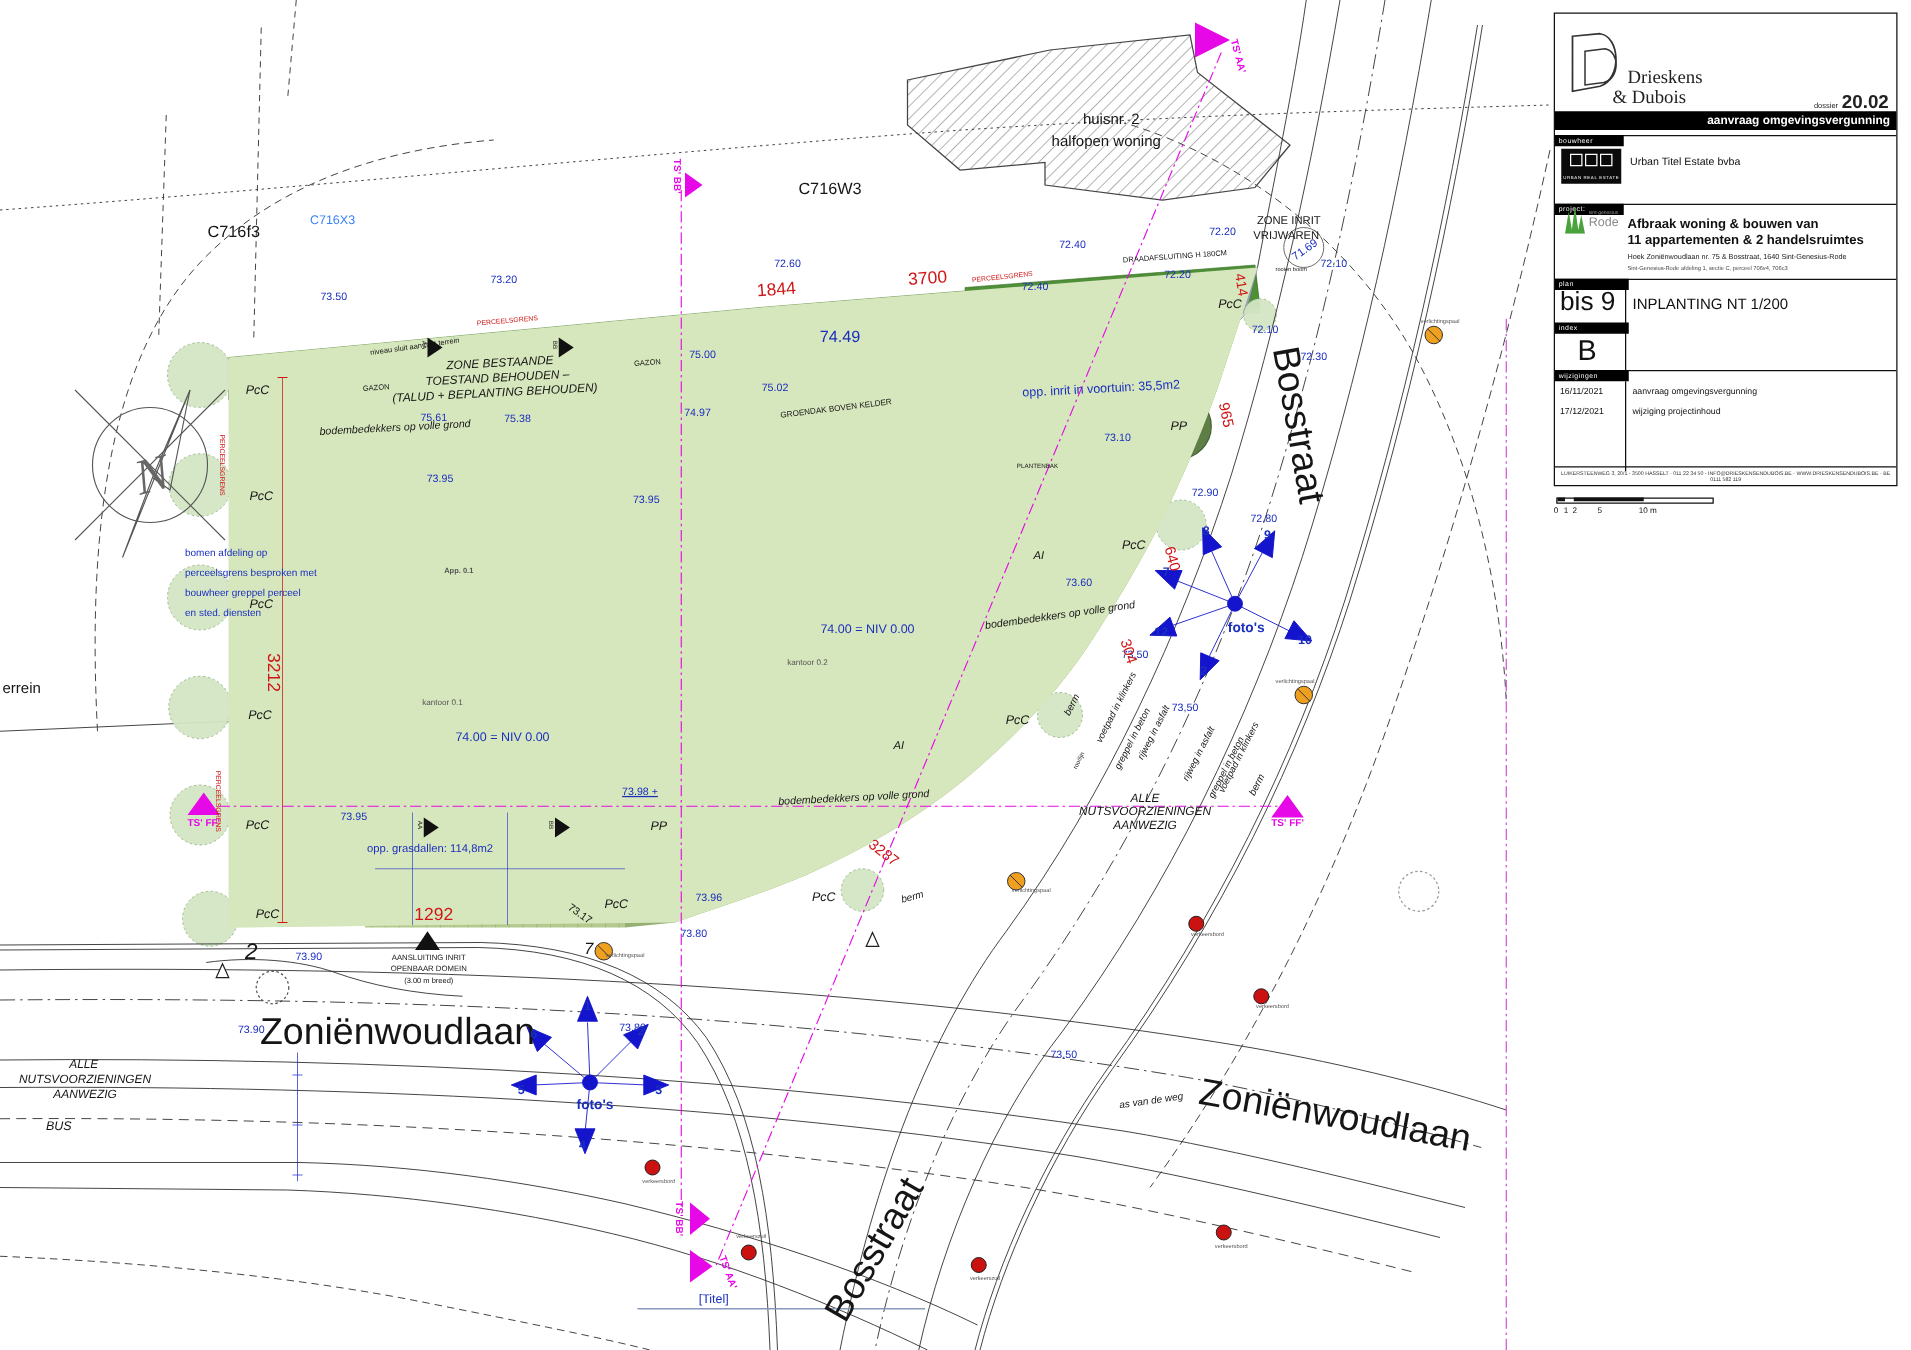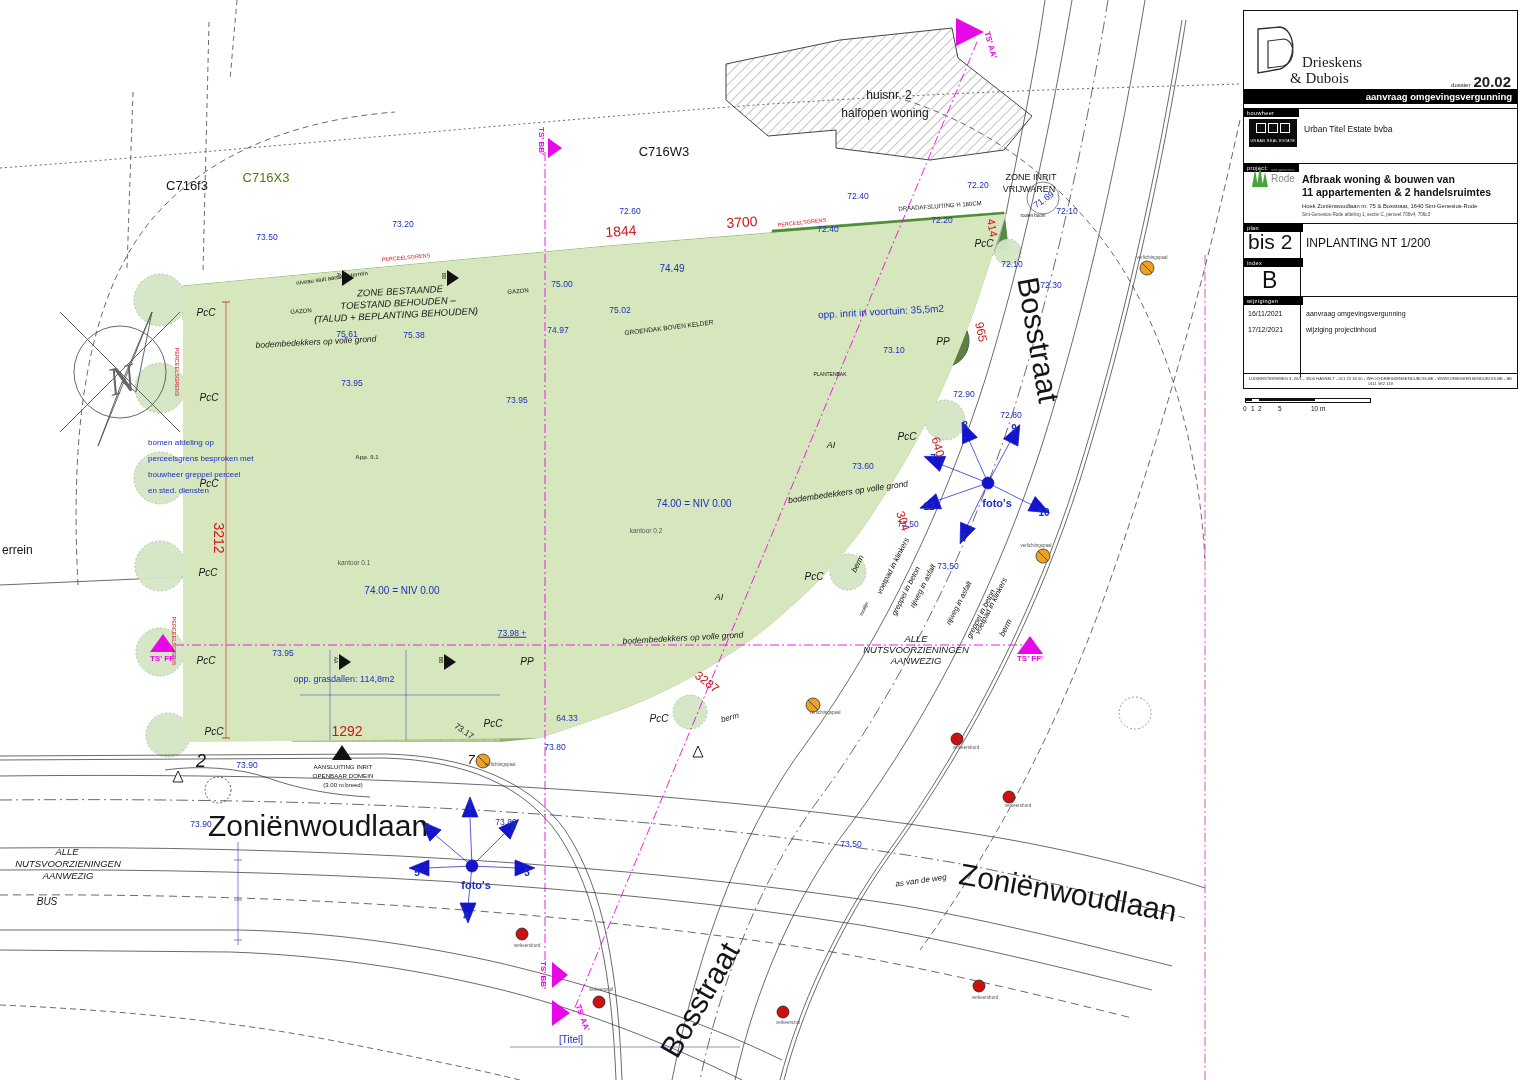--- a/index.html
+++ b/index.html
@@ -299,21 +299,21 @@
 
   <line x1="510" y1="1047" x2="740" y2="1047" stroke="#8899bb" stroke-width="1.2"></line>
 </svg>
 
 <div id="plan-labels">
     <div class="lbl" style="left: 318px; top: 826px; font-size: 30px; color: rgb(21, 21, 21); transform: translate(-50%, -50%) rotate(0deg);">Zoniënwoudlaan</div>
     <div class="lbl" style="left: 1068px; top: 893px; font-size: 30px; color: rgb(21, 21, 21); transform: translate(-50%, -50%) rotate(10deg);">Zoniënwoudlaan</div>
     <div class="lbl" style="left: 1038px; top: 340px; font-size: 30px; color: rgb(21, 21, 21); transform: translate(-50%, -50%) rotate(80deg);">Bosstraat</div>
     <div class="lbl" style="left: 700px; top: 1000px; font-size: 30px; color: rgb(21, 21, 21); transform: translate(-50%, -50%) rotate(-60deg);">Bosstraat</div>
     <div class="lbl" style="left: 187px; top: 185px; font-size: 13px; color: rgb(21, 21, 21); transform: translate(-50%, -50%) rotate(0deg);">C716f3</div>
-    <div class="lbl" style="left: 266px; top: 177px; font-size: 13px; color: #4d7c0f; transform: translate(-50%, -50%) rotate(0deg);">C716X3</div>
+    <div class="lbl" style="left: 266px; top: 177px; font-size: 10px; color: #3b82f6; transform: translate(-50%, -50%) rotate(0deg);">C716X3</div>
     <div class="lbl" style="left: 664px; top: 151px; font-size: 13px; color: rgb(21, 21, 21); transform: translate(-50%, -50%) rotate(0deg);">C716W3</div>
     <div class="lbl" style="left: 889px; top: 95px; font-size: 12px; color: rgb(21, 21, 21); transform: translate(-50%, -50%) rotate(0deg);">huisnr. 2</div>
     <div class="lbl" style="left: 885px; top: 113px; font-size: 12px; color: rgb(21, 21, 21); transform: translate(-50%, -50%) rotate(0deg);">halfopen woning</div>
     <div class="lbl" style="left: 2px; top: 550px; font-size: 12px; color: rgb(21, 21, 21); transform: translate(0px, -50%) rotate(0deg);">errein</div>
     <div class="lbl" style="left: 201px; top: 761px; font-size: 18px; color: rgb(21, 21, 21); font-style: italic; transform: translate(-50%, -50%) rotate(0deg);">2</div>
     <div class="lbl" style="left: 471px; top: 759px; font-size: 13px; color: rgb(21, 21, 21); font-style: italic; transform: translate(-50%, -50%) rotate(0deg);">7</div>
     <div class="lbl" style="left: 400px; top: 291px; font-size: 9.5px; color: rgb(21, 21, 21); font-style: italic; transform: translate(-50%, -50%) rotate(-3deg);">ZONE BESTAANDE</div>
     <div class="lbl" style="left: 398px; top: 303px; font-size: 9.5px; color: rgb(21, 21, 21); font-style: italic; transform: translate(-50%, -50%) rotate(-3deg);">TOESTAND BEHOUDEN –</div>
     <div class="lbl" style="left: 396px; top: 315px; font-size: 9.5px; color: rgb(21, 21, 21); font-style: italic; transform: translate(-50%, -50%) rotate(-3deg);">(TALUD + BEPLANTING BEHOUDEN)</div>
     <div class="lbl" style="left: 1031px; top: 177px; font-size: 9px; color: rgb(21, 21, 21); transform: translate(-50%, -50%) rotate(0deg);">ZONE INRIT</div>
@@ -373,30 +373,30 @@
     <div class="lbl" style="left: 267px; top: 237px; font-size: 8.5px; color: rgb(27, 47, 190); transform: translate(-50%, -50%) rotate(0deg);">73.50</div>
     <div class="lbl" style="left: 403px; top: 224px; font-size: 8.5px; color: rgb(27, 47, 190); transform: translate(-50%, -50%) rotate(0deg);">73.20</div>
     <div class="lbl" style="left: 630px; top: 211px; font-size: 8.5px; color: rgb(27, 47, 190); transform: translate(-50%, -50%) rotate(0deg);">72.60</div>
     <div class="lbl" style="left: 858px; top: 196px; font-size: 8.5px; color: rgb(27, 47, 190); transform: translate(-50%, -50%) rotate(0deg);">72.40</div>
     <div class="lbl" style="left: 828px; top: 229px; font-size: 8.5px; color: rgb(27, 47, 190); transform: translate(-50%, -50%) rotate(0deg);">72.40</div>
     <div class="lbl" style="left: 978px; top: 185px; font-size: 8.5px; color: rgb(27, 47, 190); transform: translate(-50%, -50%) rotate(0deg);">72.20</div>
     <div class="lbl" style="left: 942px; top: 220px; font-size: 8.5px; color: rgb(27, 47, 190); transform: translate(-50%, -50%) rotate(0deg);">72.20</div>
     <div class="lbl" style="left: 1067px; top: 211px; font-size: 8.5px; color: rgb(27, 47, 190); transform: translate(-50%, -50%) rotate(0deg);">72.10</div>
     <div class="lbl" style="left: 1012px; top: 264px; font-size: 8.5px; color: rgb(27, 47, 190); transform: translate(-50%, -50%) rotate(0deg);">72.10</div>
     <div class="lbl" style="left: 1051px; top: 285px; font-size: 8.5px; color: rgb(27, 47, 190); transform: translate(-50%, -50%) rotate(0deg);">72.30</div>
-    <div class="lbl" style="left: 672px; top: 269px; font-size: 10px; color: rgb(27, 47, 190); transform: translate(-50%, -50%) rotate(0deg);">74.49</div>
+    <div class="lbl" style="left: 672px; top: 269px; font-size: 13px; color: rgb(27, 47, 190); transform: translate(-50%, -50%) rotate(0deg);">74.49</div>
     <div class="lbl" style="left: 562px; top: 284px; font-size: 8.5px; color: rgb(27, 47, 190); transform: translate(-50%, -50%) rotate(0deg);">75.00</div>
     <div class="lbl" style="left: 620px; top: 310px; font-size: 8.5px; color: rgb(27, 47, 190); transform: translate(-50%, -50%) rotate(0deg);">75.02</div>
     <div class="lbl" style="left: 558px; top: 330px; font-size: 8.5px; color: rgb(27, 47, 190); transform: translate(-50%, -50%) rotate(0deg);">74.97</div>
     <div class="lbl" style="left: 347px; top: 334px; font-size: 8.5px; color: rgb(27, 47, 190); transform: translate(-50%, -50%) rotate(0deg);">75.61</div>
     <div class="lbl" style="left: 414px; top: 335px; font-size: 8.5px; color: rgb(27, 47, 190); transform: translate(-50%, -50%) rotate(0deg);">75.38</div>
     <div class="lbl" style="left: 352px; top: 383px; font-size: 8.5px; color: rgb(27, 47, 190); transform: translate(-50%, -50%) rotate(0deg);">73.95</div>
     <div class="lbl" style="left: 517px; top: 400px; font-size: 8.5px; color: rgb(27, 47, 190); transform: translate(-50%, -50%) rotate(0deg);">73.95</div>
     <div class="lbl" style="left: 283px; top: 653px; font-size: 8.5px; color: rgb(27, 47, 190); transform: translate(-50%, -50%) rotate(0deg);">73.95</div>
-    <div class="lbl" style="left: 567px; top: 718px; font-size: 8.5px; color: rgb(27, 47, 190); transform: translate(-50%, -50%) rotate(0deg);">64.33</div>
+    <div class="lbl" style="left: 567px; top: 718px; font-size: 8.5px; color: rgb(27, 47, 190); transform: translate(-50%, -50%) rotate(0deg);">73.96</div>
     <div class="lbl" style="left: 894px; top: 350px; font-size: 8.5px; color: rgb(27, 47, 190); transform: translate(-50%, -50%) rotate(0deg);">73.10</div>
     <div class="lbl" style="left: 964px; top: 394px; font-size: 8.5px; color: rgb(27, 47, 190); transform: translate(-50%, -50%) rotate(0deg);">72.90</div>
     <div class="lbl" style="left: 1011px; top: 415px; font-size: 8.5px; color: rgb(27, 47, 190); transform: translate(-50%, -50%) rotate(0deg);">72.80</div>
     <div class="lbl" style="left: 863px; top: 466px; font-size: 8.5px; color: rgb(27, 47, 190); transform: translate(-50%, -50%) rotate(0deg);">73.60</div>
     <div class="lbl" style="left: 908px; top: 524px; font-size: 8.5px; color: rgb(27, 47, 190); transform: translate(-50%, -50%) rotate(0deg);">73.50</div>
     <div class="lbl" style="left: 948px; top: 566px; font-size: 8.5px; color: rgb(27, 47, 190); transform: translate(-50%, -50%) rotate(0deg);">73,50</div>
     <div class="lbl" style="left: 851px; top: 844px; font-size: 8.5px; color: rgb(27, 47, 190); transform: translate(-50%, -50%) rotate(0deg);">73.50</div>
     <div class="lbl" style="left: 506px; top: 822px; font-size: 8.5px; color: rgb(27, 47, 190); transform: translate(-50%, -50%) rotate(0deg);">73.80</div>
     <div class="lbl" style="left: 555px; top: 747px; font-size: 8.5px; color: rgb(27, 47, 190); transform: translate(-50%, -50%) rotate(0deg);">73.80</div>
     <div class="lbl" style="left: 247px; top: 765px; font-size: 8.5px; color: rgb(27, 47, 190); transform: translate(-50%, -50%) rotate(0deg);">73.90</div>
@@ -488,21 +488,21 @@
       </svg>
     <div id="tb-rode-small">sint-genesius</div>
     <div id="tb-rode-main">Rode</div>
   </div>
   <div class="tb-proj-title" style="top:162px">Afbraak woning &amp; bouwen van</div>
   <div class="tb-proj-title" style="top:175px">11 appartementen &amp; 2 handelsruimtes</div>
   <div class="tb-proj-addr" style="top:192px">Hoek Zoniënwoudlaan nr. 75 &amp; Bosstraat, 1640 Sint-Genesius-Rode</div>
   <div class="tb-proj-addr2" style="top:201px">Sint-Genesius-Rode afdeling 1, sectie C, perceel 706v4, 706c3</div>
   <div class="tb-line" style="top:212px"></div>
   <div class="tb-tag" style="left:0;top:212px;width:52px">plan</div>
-  <div id="tb-plan-code">bis 2</div>
+  <div id="tb-plan-code">bis 9</div>
   <div id="tb-plan-title">INPLANTING NT 1/200</div>
   <div class="tb-vline" style="left:56px;top:221px;height:64px"></div>
   <div class="tb-tag" style="left:0;top:247px;width:52px">index</div>
   <div id="tb-index-val">B</div>
   <div class="tb-line" style="top:285px"></div>
   <div class="tb-tag" style="left:0;top:285px;width:52px">wijzigingen</div>
   <div class="tb-vline" style="left:56px;top:294px;height:72px"></div>
   <div class="tb-rev-date" style="top:299px">16/11/2021</div>
   <div class="tb-rev-desc" style="top:299px">aanvraag omgevingsvergunning</div>
   <div class="tb-rev-date" style="top:315px">17/12/2021</div>

